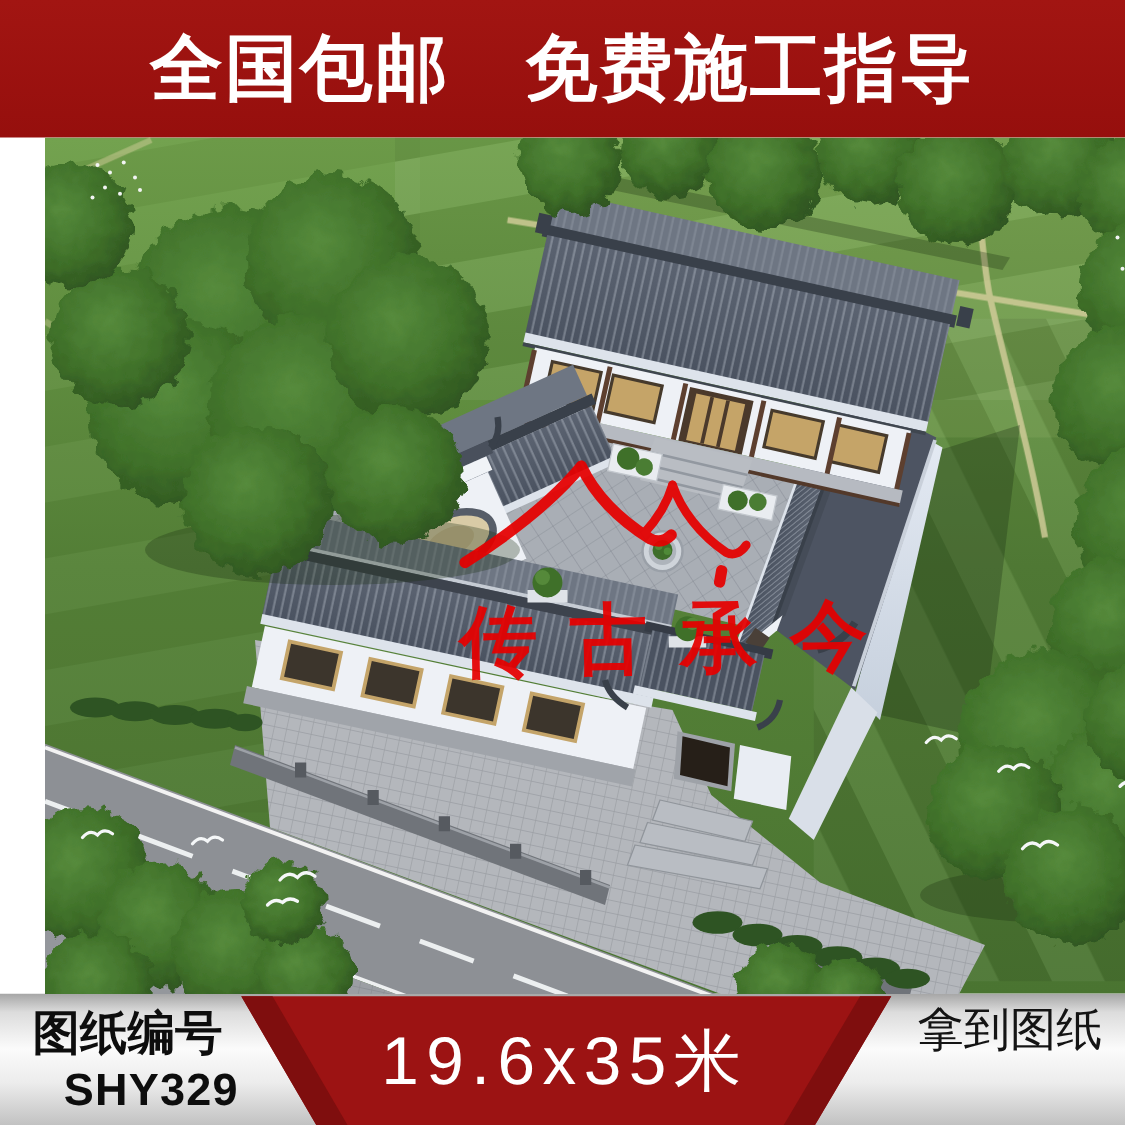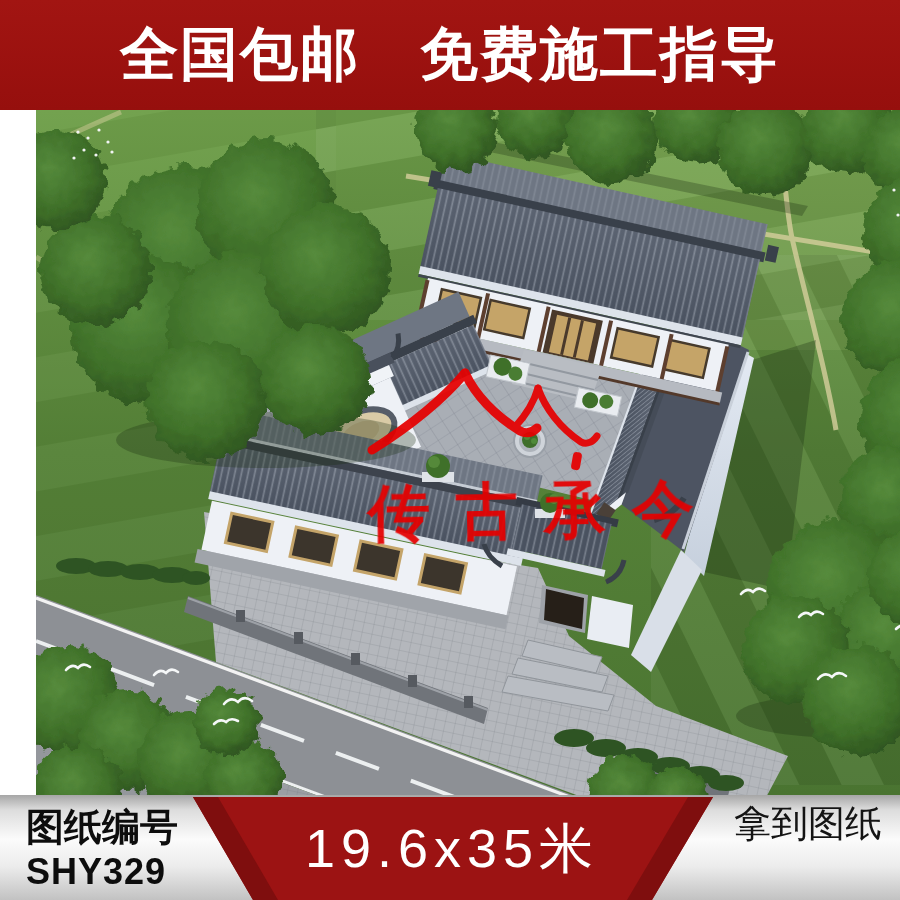--- a/index.html
+++ b/index.html
@@ -9,21 +9,21 @@
     display:flex;align-items:center;justify-content:center;}
   .top-banner span{color:#fff;font-size:58px;font-weight:700;letter-spacing:2px;white-space:nowrap;}
   
   .photo{position:absolute;left:0;top:110px;width:900px;height:685px;margin-left:36px;}
   .photo svg{display:block;}
   
   .bottom-banner{position:absolute;left:0;top:795px;width:900px;height:105px;
     background:linear-gradient(180deg,#a6a6a6 0%,#dcdcdc 14%,#fbfbfb 42%,#ececec 68%,#c2c2c2 100%);}
   .bb-left{position:absolute;left:26px;top:10px;color:#0d0d0d;}
   .bb-left .l1{font-size:38px;font-weight:700;line-height:44px;}
-  .bb-left .l2{font-size:36px;font-weight:700;letter-spacing:1px;line-height:46px;}
+  .bb-left .l2{font-size:36px;font-weight:700;letter-spacing:1px;line-height:46px;margin-left:25px;}
   .bb-right{position:absolute;left:716px;width:184px;top:6px;text-align:center;color:#141414;}
   .bb-right div{font-size:37px;font-weight:400;line-height:45px;white-space:nowrap;}
   .bb-mid{position:absolute;left:0;top:0;}
   .bb-mid text{font-family:"Liberation Sans","DejaVu Sans",sans-serif;}
   .wm-text{font-family:"Liberation Sans","DejaVu Sans",sans-serif;font-weight:700;}
 </style>
 </head>
 <body>
 
 <div class="page">

